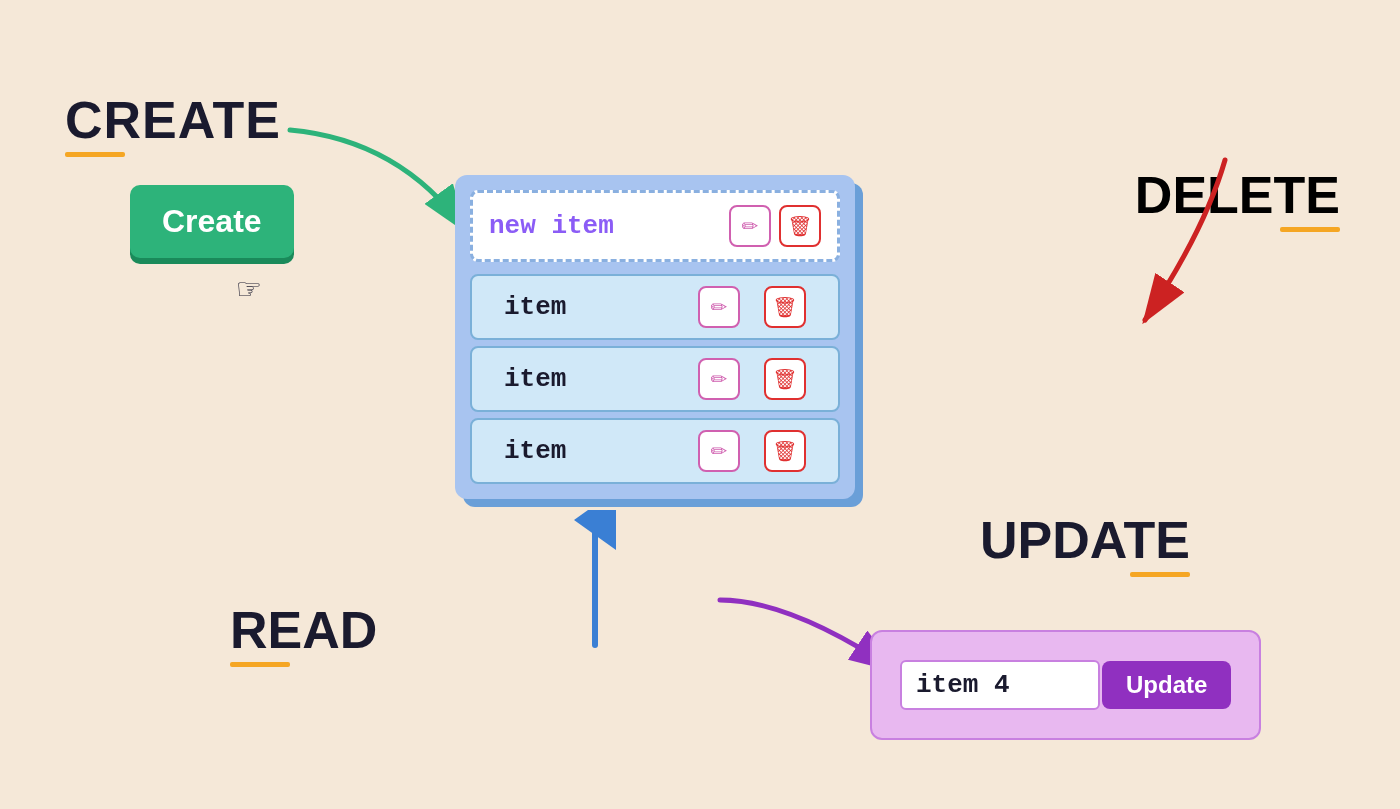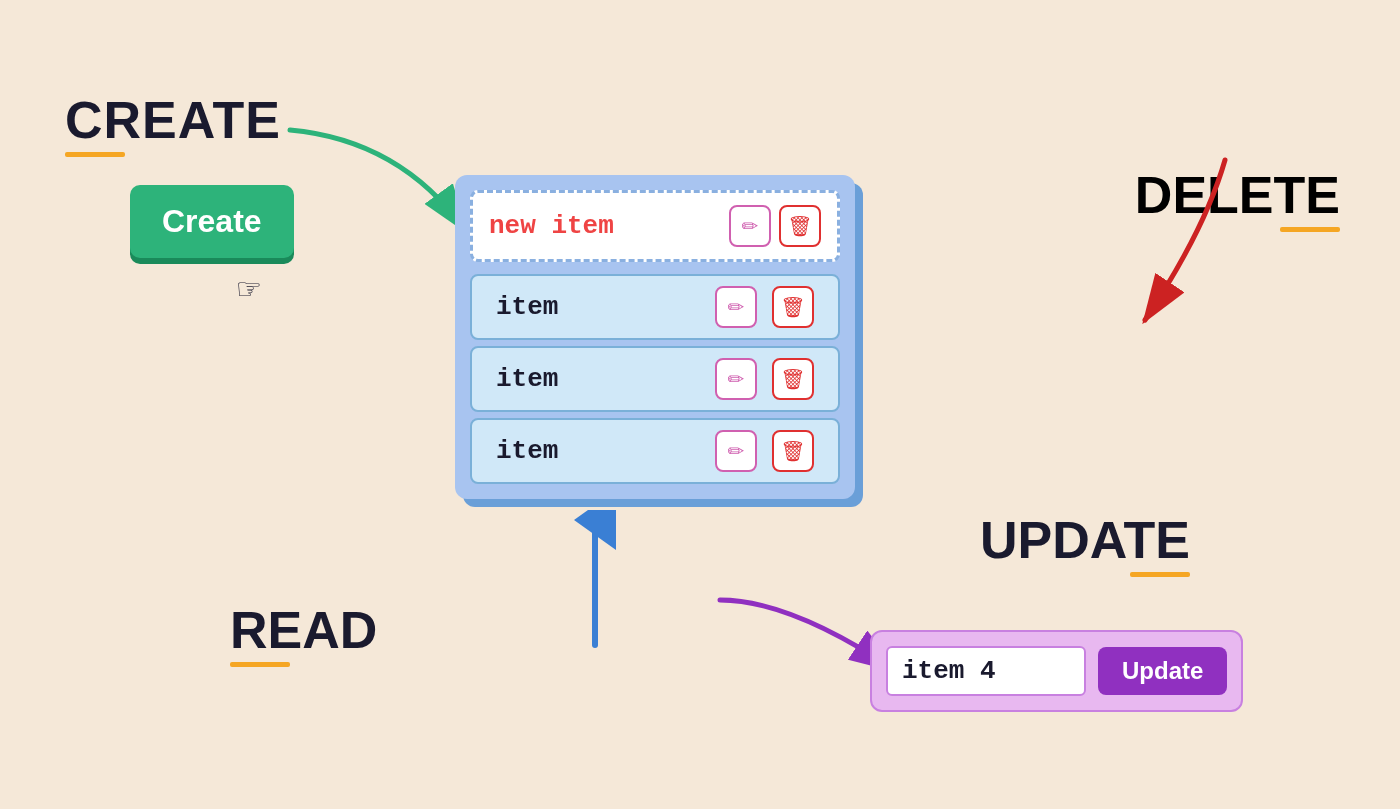--- a/index.html
+++ b/index.html
@@ -114,34 +114,34 @@
       display: flex;
       align-items: center;
       padding: 12px 16px;
       margin-bottom: 12px;
       gap: 8px;
     }
     .new-item-text {
       flex: 1;
       font-size: 26px;
       font-weight: 700;
-      color: #ef4444;
+      color: #8b5cf6;
       font-family: 'Courier New', Courier, monospace;
     }
 
     
     .item-row {
       background: #d0e8f8;
       border: 2px solid #7ab0d8;
       border-radius: 8px;
       display: flex;
       align-items: center;
-      padding: 10px 24px;
+      padding: 10px 32px;
       margin-bottom: 6px;
-      gap: 15px;
+      gap: 24px;
     }
     .item-row:last-child {
       margin-bottom: 0;
     }
     .item-text {
       flex: 1;
       font-size: 26px;
       font-weight: 700;
       color: #1a1a2e;
       font-family: 'Courier New', Courier, monospace;
@@ -225,22 +225,22 @@
 
     
     .update-form {
       position: absolute;
       top: 630px;
       left: 870px;
       display: flex;
       align-items: center;
       background: #e8b8f0;
       border-radius: 12px;
-      padding: 14px;
-      gap: 12px;
+      padding: 28px;
+      gap: 2px;
       border: 2px solid #c880e0;
     }
     .update-input {
       font-size: 26px;
       font-weight: 700;
       font-family: 'Courier New', Courier, monospace;
       color: #1a1a2e;
       border: 2px solid #c880e0;
       border-radius: 6px;
       padding: 8px 14px;

